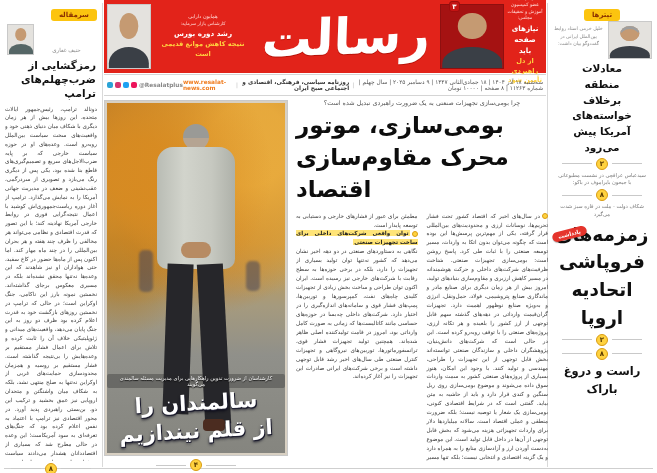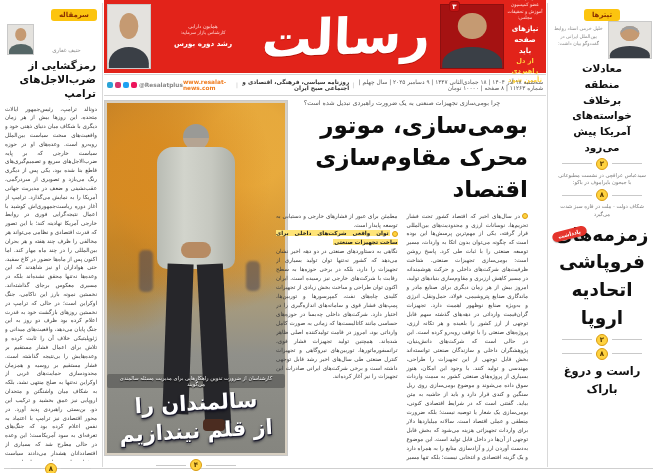--- a/index.html
+++ b/index.html
@@ -124,23 +124,23 @@
   #photo-overlay .big {
     font-size:21px; font-weight:bold; color:#fff; line-height:1.3;
     text-shadow:0 1px 0 #223, 0 2px 3px rgba(0,0,20,.8), 1px 1px 0 #223;
   }
   #photo-overlay .big .ln { display:block; }
   #photo-overlay .big .ln1 { transform:rotate(-3deg); }
   #photo-overlay .big .ln2 { transform:rotate(-3deg); }
   #photo-feature .divider { margin-top:3px; }
 
   
-  #main-article { position:absolute; left:276px; top:99px; width:252px; height:373px; }
+  #main-article { position:absolute; left:296px; top:99px; width:252px; height:373px; }
   #main-article .kicker { font-size:6.4px; color:#555; text-align:center; margin-bottom:2px; }
-  #main-article h1 { font-size:23px; font-weight:bold; color:#0d0d0d; text-align:right; line-height:1.4; margin-bottom:6px; }
+  #main-article h1 { font-size:23px; font-weight:bold; color:#0d0d0d; text-align:left; line-height:1.4; margin-bottom:6px; }
   #main-article .body {
     font-size:5.6px; line-height:1.6; color:#3a3a3a; text-align:justify;
     column-count:2; column-gap:9px; column-fill:auto; height:258px; overflow:hidden; direction:rtl;
   }
   .marker { display:inline-block; width:6px; height:6px; border-radius:50%; background:#ffd23f; border:1px solid #d99c13; margin-left:2px; vertical-align:middle; }
   .subhead-hl { background:#ffe477; font-weight:bold; color:#222; padding:0 1px; }
 
   
   #sidebar { position:absolute; left:549px; top:0; width:106px; height:473px; padding:2px 3px; }
   #sidebar .tag-wrap { text-align:center; margin-bottom:0; }
@@ -177,20 +177,21 @@
       <span class="l1">نیازهای صفحه باید</span>
       <span class="l2">از دل راهبردی تأمین شود</span>
     </div>
     <div id="promo-right-photo" class="headshot on-red"></div>
     <div id="mp-page-badge">۳</div>
     <div id="logo">رسالت</div>
     <div id="promo-left-text" class="promo-text">
       <span class="nm">همایون دارابی</span>
       <span class="rl">کارشناس بازار سرمایه:</span>
       <span class="l1">رشد دوره بورس</span>
+      <span class="l2">نتیجه کاهش موانع قدیمی است</span>
     </div>
     <div id="promo-left-photo" class="headshot"></div>
   </div>
 
   <div id="dateline">
     <div class="dl-right">
       <span>سه‌شنبه ۱۸ آذر ۱۴۰۴ | ۱۸ جمادی‌الثانی ۱۴۴۷ | ۹ دسامبر ۲۰۲۵ | سال چهلم | شماره ۱۱۲۶۳ | ۸ صفحه | ۱۰۰۰۰ تومان</span>
       <span class="sep">|</span>
       <span class="tagline">روزنامه سیاسی، فرهنگی، اقتصادی و اجتماعی صبح ایران</span>
       <span class="sep">|</span>
@@ -206,21 +207,21 @@
   </div>
 
   <div id="editorial">
     <div class="tag-wrap">
       <span class="tag-pill">سرمقاله</span>
     </div>
     <div class="author-row">
       <span class="author-name">حنیف غفاری</span>
       <div id="ed-photo" class="headshot light-suit"></div>
     </div>
-    <h2>رمزگشایی از ضرب‌الاجل‌های ترامپ</h2>
+    <h2>رمزگشایی از ضرب‌چهلم‌های ترامپ</h2>
     <div class="body">دونالد ترامپ، رئیس‌جمهور ایالات متحده، این روزها بیش از هر زمان دیگری با شکاف میان دنیای ذهنی خود و واقعیت‌های سخت سیاست بین‌الملل روبه‌رو است. وعده‌های او در حوزه سیاست خارجی که بر پایه ضرب‌الاجل‌های سریع و تصمیم‌گیری‌های قاطع بنا شده بود، یکی پس از دیگری رنگ می‌بازد و تصویری از سردرگمی، عقب‌نشینی و ضعف در مدیریت جهانی آمریکا را به نمایش می‌گذارد. ترامپ از آغاز دوره ریاست‌جمهوری‌اش کوشید با اعمال نتیجه‌گرایی فوری در روابط خارجی آمریکا نهادینه کند؛ با این تصور که قدرت اقتصادی و نظامی می‌تواند هر مخالفی را ظرف چند هفته و هر بحران بین‌المللی را در چند ماه مهار کند. اما اکنون پس از ماه‌ها حضور در کاخ سفید، حتی هواداران او نیز شاهدند که این وعده‌ها نه‌تنها محقق نشده‌اند بلکه در مسیری معکوس برجای گذاشته‌اند. نخستین نمونه بارز این ناکامی، جنگ اوکراین است؛ در حالی که ترامپ در نخستین روزهای بازگشت خود به قدرت اعلام کرده بود ظرف دو روز به این جنگ پایان می‌دهد، واقعیت‌های میدانی و ژئوپلیتیکی خلاف آن را ثابت کرده و تلاش برای اعمال فشار مستقیم بر وعده‌هایش را بی‌نتیجه گذاشته است. فشار مستقیم بر روسیه و همزمان محدودسازی حمایت‌های غربی از اوکراین نه‌تنها به صلح منتهی نشد، بلکه به شکاف میان واشنگتن و متحدان اروپایی نیز عمق بخشید و ترکیب این دو، بن‌بستی راهبردی پدید آورد. در محور اقتصادی نیز ترامپ با اعتماد به نفس اعلام کرده بود که جنگ‌های تعرفه‌ای به سود آمریکاست؛ این وعده در حالی مطرح شد که بسیاری از اقتصاددانان هشدار می‌دادند سیاست تعرفه‌ای تهاجمی علیه چین، اروپا و حتی همسایگان نزدیک واشنگتن، توان صادرات و ثبات قیمت‌ها در داخل آمریکا را تضعیف خواهد کرد. اکنون پس از گذشت ماه‌ها، ایالات متحده نه‌تنها پیروز این جنگ تجاری نشده، بلکه خود را درگیر وضعیتی می‌بیند که به‌زعم بسیاری از ناظران، همان کشورهایی که بیشتر از همه مورد انتقاد قرار داده بود از آن منتفع شده‌اند.</div>
     <div class="divider">
       <span class="line"></span>
       <span class="num-badge">۸</span>
       <span class="line"></span>
     </div>
   </div>
 
   <div id="photo-feature">
     <div id="photo-frame">

